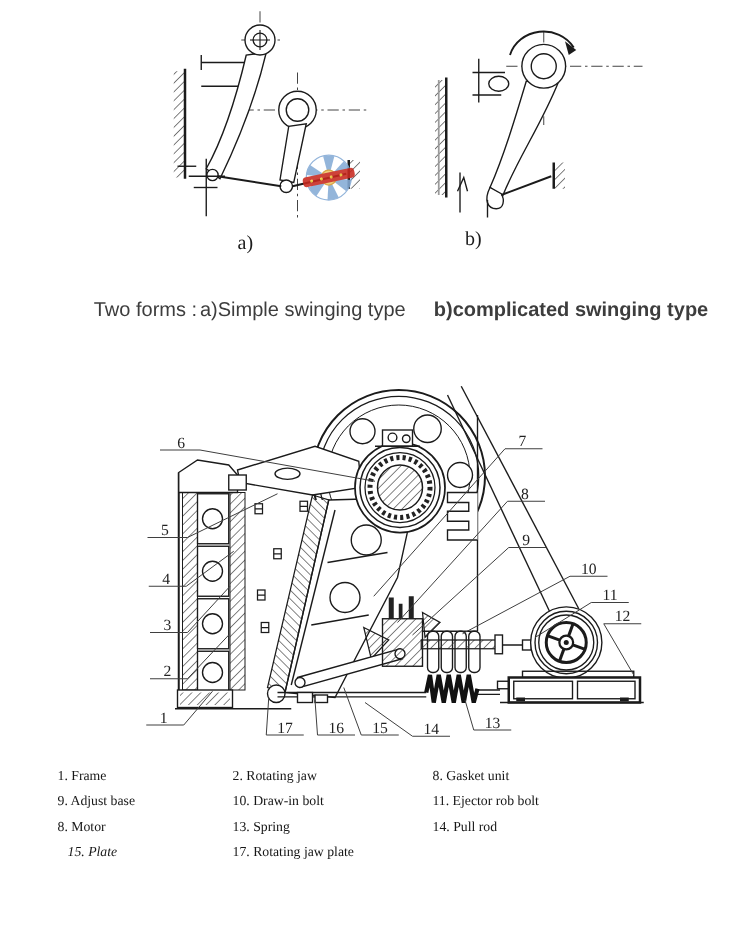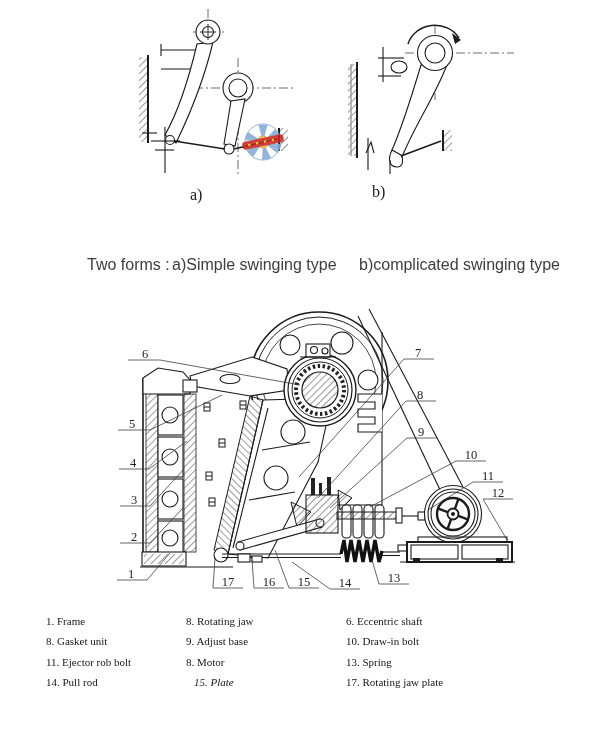--- a/index.html
+++ b/index.html
@@ -1,22 +1,22 @@
 <!DOCTYPE html>
 <html><head>
 <meta charset="utf-8">
 <style>
   html,body{margin:0;padding:0;background:#fff;}
   .screen{position:relative;width:601px;height:756px;background:#ffffff;overflow:hidden;
           font-family:"Liberation Serif", serif;color:#1b1b1b;}
   .abs{position:absolute;}
   .caption{position:absolute;top:240px;left:0;width:601px;height:22px;
            font-family:"Liberation Sans", sans-serif;font-size:16px;color:#3d3d3d;white-space:nowrap;}
-  .caption span{position:absolute;top:16px;margin-left:12px;}
-  .cap-prefix{left:75px;} .cap-a{left:160px;} .cap-b{left:347px;}
+  .caption span{position:absolute;top:0;}
+  .cap-prefix{left:75px;} .cap-a{left:160px;} .cap-b{left:347px;font-weight:bold;}
   .figlabel{position:absolute;font-size:16px;color:#1b1b1b;font-family:"Liberation Serif", serif;}
   .legend{position:absolute;left:46px;top:611px;width:540px;display:grid;
           grid-template-columns:140px 160px auto;font-size:11px;line-height:20.4px;color:#161616;}
   .legend .cell{white-space:nowrap;}
   svg{display:block;}
   svg text.callout{font-family:"Liberation Serif", serif;font-size:12.5px;fill:#222;}
   .stroke{fill:none;stroke:#1b1b1b;stroke-width:1.1;}
   .wfill{fill:#ffffff;stroke:#1b1b1b;stroke-width:1.1;}
 </style>
 </head>
@@ -353,22 +353,21 @@
         <line x1="0" y1="0" x2="0" y2="5" stroke="#3a3a3a" stroke-width="1"></line>
       </pattern>
       <pattern id="h2m" patternUnits="userSpaceOnUse" width="5" height="5" patternTransform="rotate(-45)">
         <line x1="0" y1="0" x2="0" y2="5" stroke="#3a3a3a" stroke-width="1"></line>
       </pattern>
     </defs>
   </svg>
 
   <div class="legend">
     <div class="cell">1. Frame</div>
-    <div class="cell">8. Rotating jaw</div>
-    <div class="cell">6. Eccentric shaft</div>
+    <div class="cell">2. Rotating jaw</div>
     <div class="cell">8. Gasket unit</div>
     <div class="cell">9. Adjust base</div>
     <div class="cell">10. Draw-in bolt</div>
     <div class="cell">11. Ejector rob bolt</div>
     <div class="cell">8. Motor</div>
     <div class="cell">13. Spring</div>
     <div class="cell">14. Pull rod</div>
     <div class="cell" style="padding-left:8px;font-style:italic;">15. Plate</div>
     <div class="cell">17. Rotating jaw plate</div>
     <div class="cell"></div>

